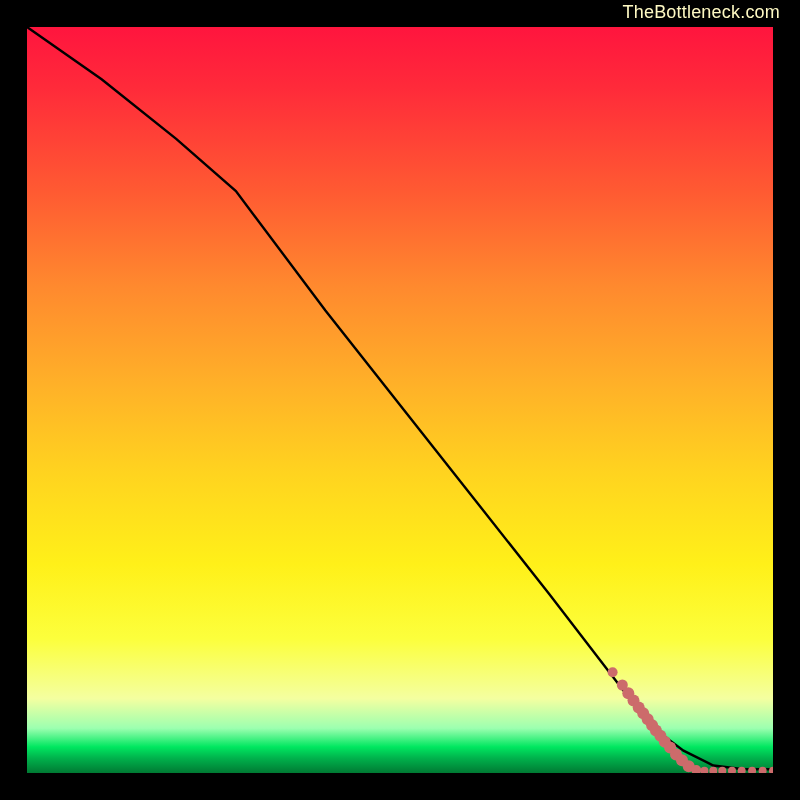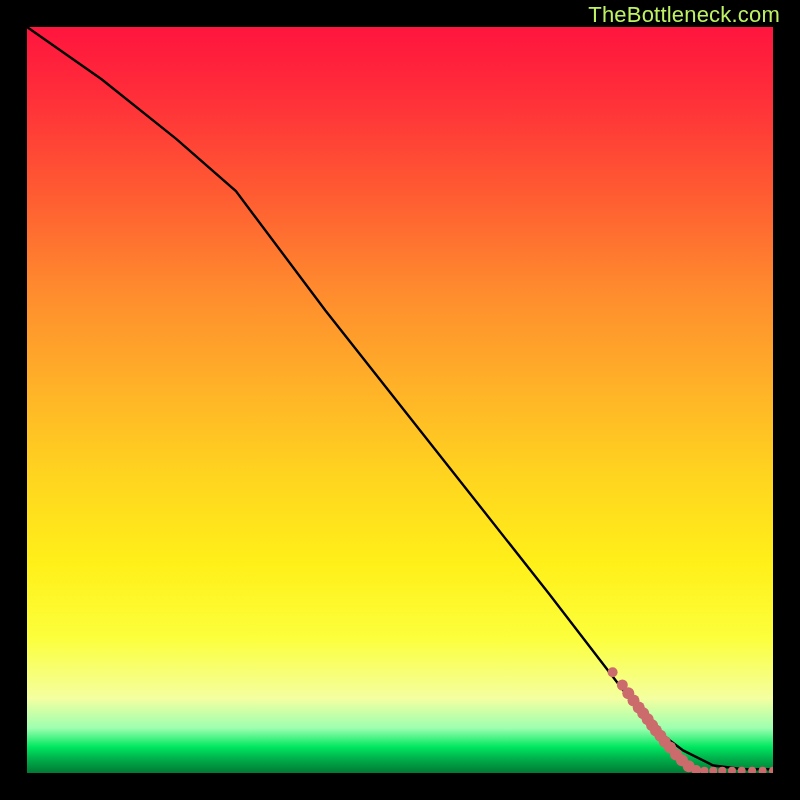--- a/index.html
+++ b/index.html
@@ -14,22 +14,22 @@
   .frame {
     position: relative;
     width: 800px;
     height: 800px;
     background: #000;
   }
   .watermark {
     position: absolute;
     top: 2px;
     right: 20px;
-    color: #bef264;
-    font-size: 22px;
+    color: #fef9c3;
+    font-size: 18px;
     font-weight: 500;
     letter-spacing: 0.2px;
   }
   .plot {
     position: absolute;
     left: 27px;
     top: 27px;
     width: 746px;
     height: 746px;
   }

